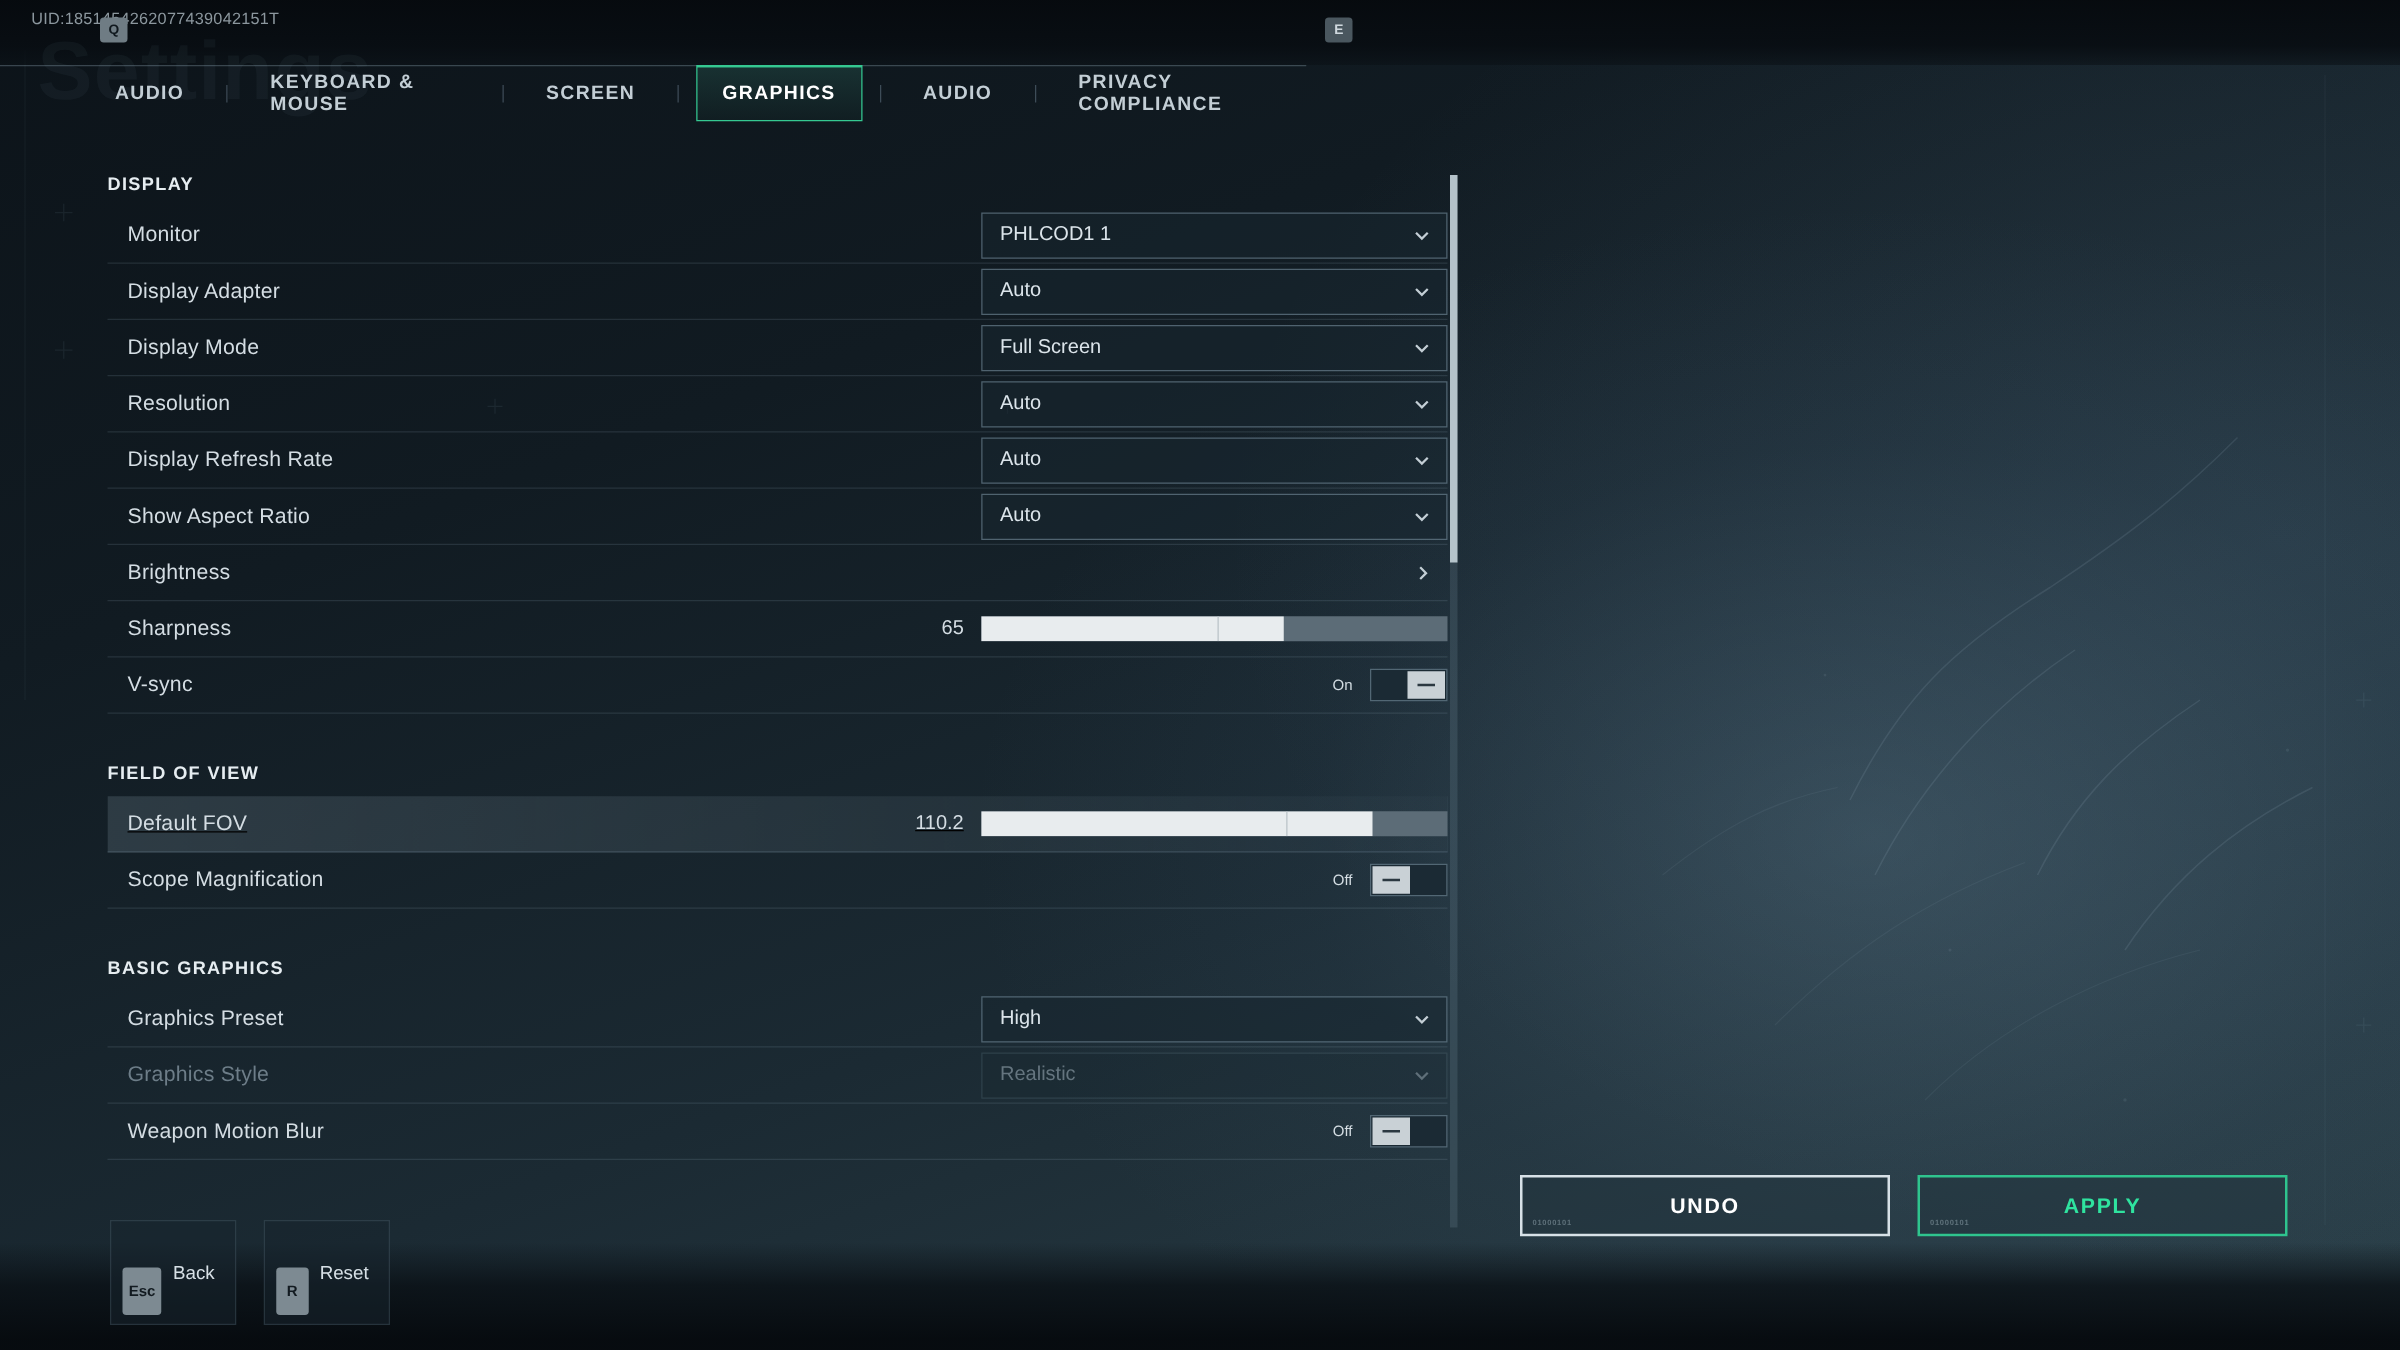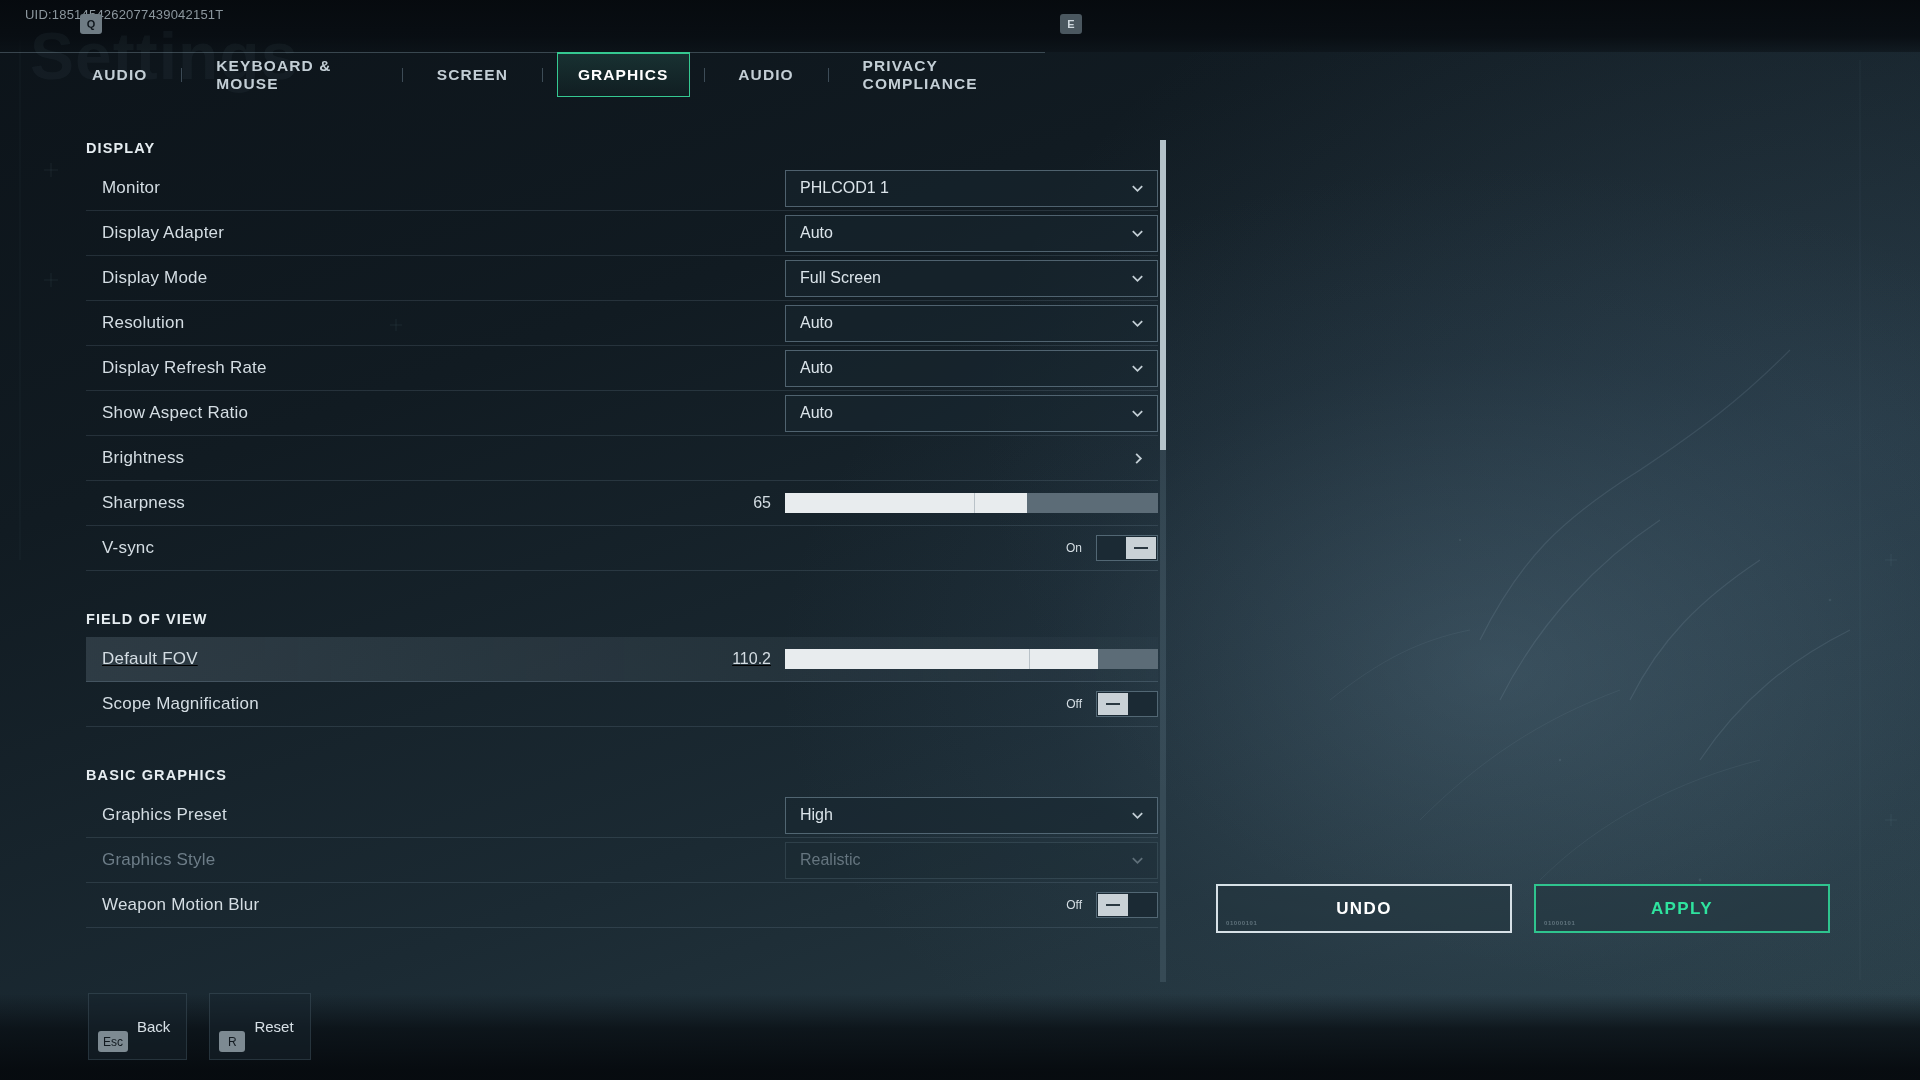--- a/index.html
+++ b/index.html
@@ -148,21 +148,21 @@
   .scrollbar {
     position: absolute; left: 1160px; top: 140px; width: 6px; height: 842px;
     background: rgba(120,145,160,0.22);
   }
   .scroll-thumb {
     position: absolute; left: 0; top: 0; width: 6px; height: 310px;
     background: rgba(205,218,226,0.85);
   }
 
   
-  .actions { position: absolute; left: 1216px; top: 884px; display: flex; gap: 22px; }
+  .actions { position: absolute; left: 1216px; top: 940px; display: flex; gap: 22px; }
   .abtn {
     width: 296px; height: 49px; display: flex; align-items: center; justify-content: center;
     font-size: 17px; font-weight: 700; letter-spacing: 1.4px;
     background: rgba(34,52,62,0.55); cursor: pointer;
     position: relative; overflow: hidden;
   }
   .abtn.undo { border: 2px solid #d7e1e7; color: #ffffff; }
   .abtn.apply { border: 2px solid #2fc48e; color: #2fe39f; }
   .abtn-deco {
     position: absolute; left: 8px; bottom: 5px; font-size: 6px;
@@ -175,22 +175,22 @@
     background: linear-gradient(0deg, rgba(6,10,14,0.96) 10%, rgba(9,15,20,0.80) 60%, rgba(10,16,21,0.0) 100%);
   }
   .foot-btns { position: absolute; left: 88px; bottom: 20px; display: flex; gap: 22px; }
   .fbtn {
     display: flex; align-items: center; gap: 9px;
     padding: 7px 16px 7px 9px; cursor: pointer;
     border: 1px solid rgba(140,165,182,0.18);
     background: rgba(24,36,45,0.55);
   }
   .fkey {
-    min-width: 26px; height: 21px; padding: 0 5px; border-radius: 3px;
-    background: #7d8a92; color: #121a20; font-size: 12px; font-weight: 400;
+    min-width: 26px; height: 38px; padding: 0 5px; border-radius: 3px;
+    background: #7d8a92; color: #121a20; font-size: 12px; font-weight: 700;
     display: flex; align-items: center; justify-content: center; margin-top: 30px;
   }
   .flabel { font-size: 15px; color: #d7e0e6; }
 </style>
 </head>
 <body>
 
 <div id="root">
 
   <svg class="scene-lines" viewBox="0 0 1920 1080" preserveAspectRatio="none">

